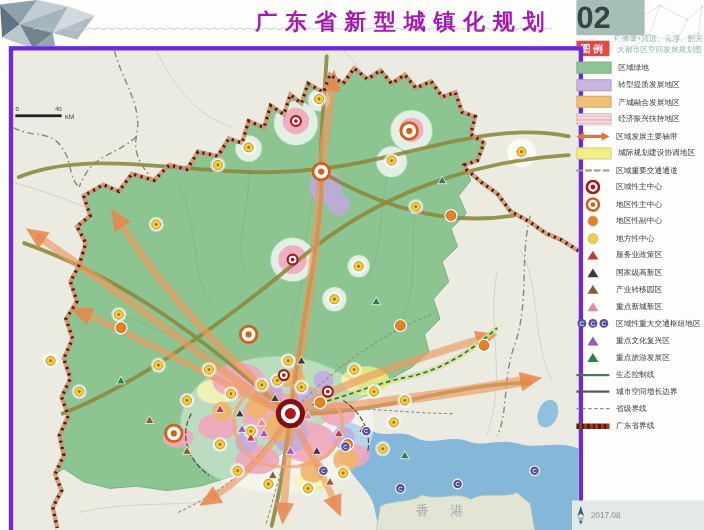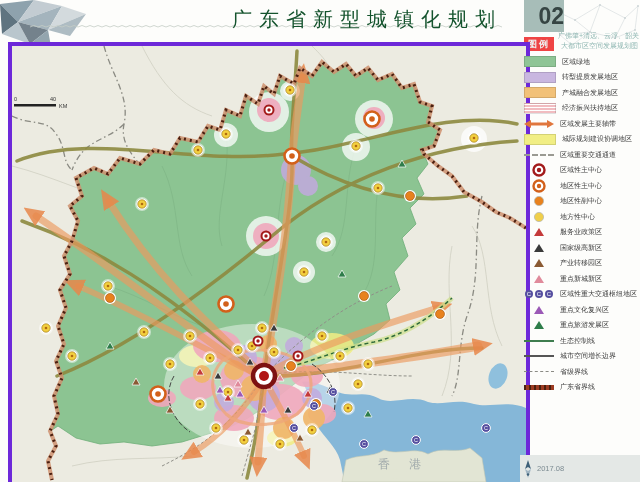--- a/index.html
+++ b/index.html
@@ -1,23 +1,23 @@
 <!DOCTYPE html>
 <html><head>
 <meta charset="utf-8">
 <style>
   html,body{margin:0;padding:0;}
   body{width:640px;height:482px;position:relative;background:#fdfdfb;overflow:hidden;
        font-family:"Liberation Sans","DejaVu Sans",sans-serif;}
   
   .header{position:absolute;left:0;top:0;width:640px;height:42px;background:#fdfdfb;}
   .title{position:absolute;right:138px;top:6px;font-family:"Liberation Serif","DejaVu Serif",serif;
-         font-size:20px;font-weight:400;letter-spacing:7px;color:#14532d;white-space:nowrap;}
-  .num-box{position:absolute;left:524px;top:0;width:40px;height:32px;background:#a7bdb8;
-           color:#364543;font-size:23px;font-weight:700;text-align:right;line-height:32px;}
+         font-size:20px;font-weight:700;letter-spacing:7px;color:#a21caf;white-space:nowrap;}
+  .num-box{position:absolute;left:524px;top:0;width:62px;height:32px;background:#a7bdb8;
+           color:#364543;font-size:28px;font-weight:700;text-align:left;line-height:32px;}
   .legend-tag{position:absolute;left:524px;top:37px;width:30px;height:14px;background:#ef4444;
               color:#eef5f4;font-size:9px;font-weight:700;letter-spacing:2px;text-align:center;line-height:14px;}
   .subtitle{position:absolute;left:558px;top:31px;width:80px;color:#8fb7b2;font-size:7px;
             line-height:9.5px;text-align:right;white-space:nowrap;}
   
   .map-wrap{position:absolute;left:8px;top:42px;width:514px;height:436px;
             border:4px solid #6d28d9;background:#ecebe1;}
   
   .legend{position:absolute;left:524px;top:54px;width:114px;}
   .lg-row{display:flex;align-items:center;height:15.5px;}

